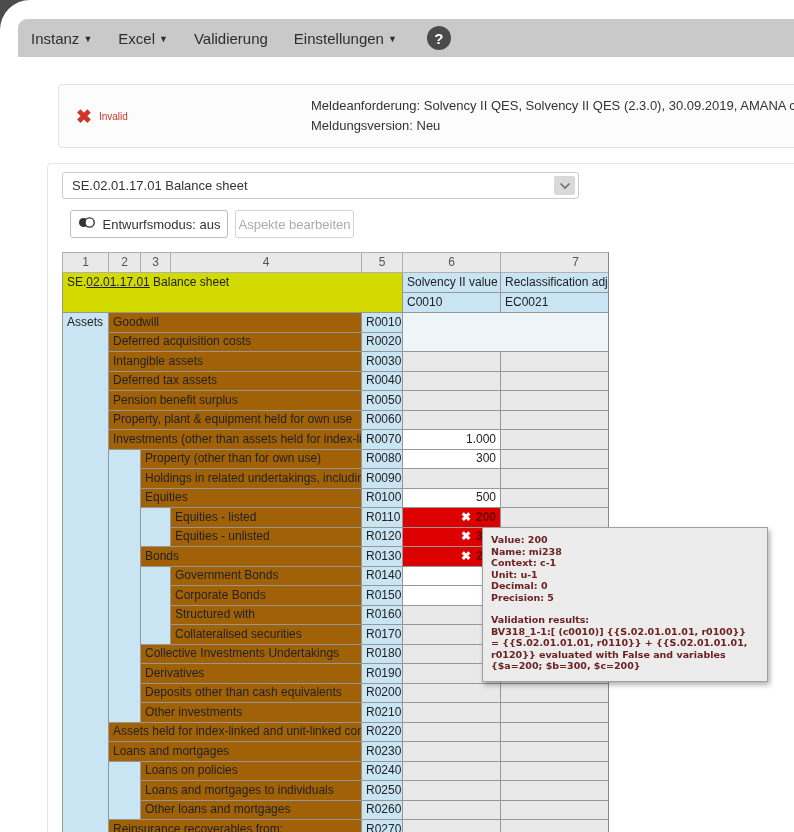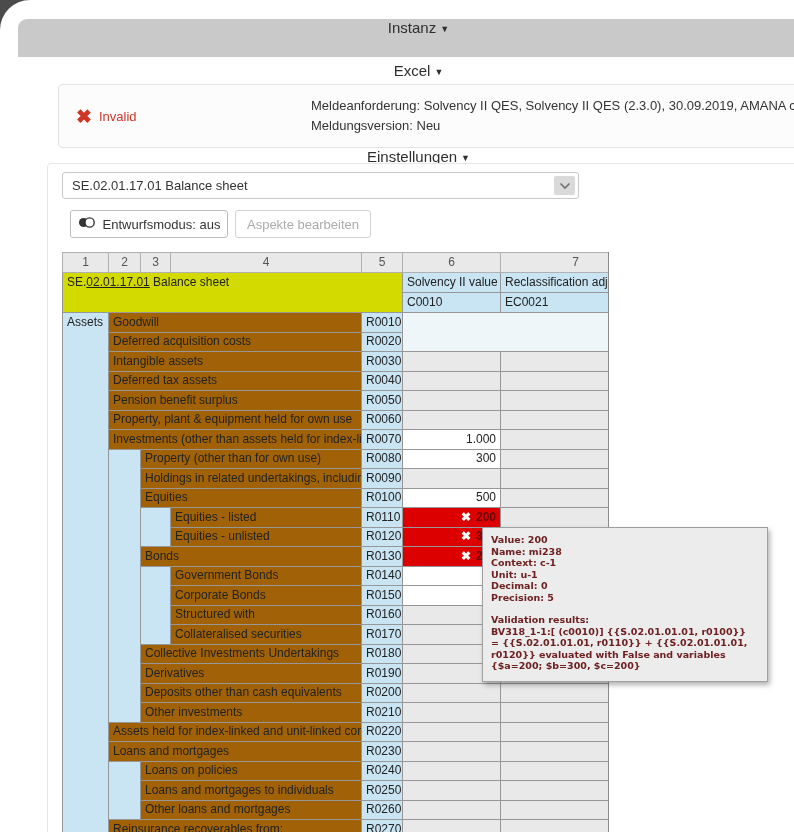--- a/index.html
+++ b/index.html
@@ -1,51 +1,51 @@
 <!DOCTYPE html>
 <html><head>
 <meta charset="utf-8">
 <style>
   html,body{margin:0;padding:0;width:794px;height:832px;overflow:hidden;
     background:#4b4b4b;font-family:"Liberation Sans",sans-serif;}
   .page{position:absolute;inset:0;background:#fff;border-top-left-radius:30px;overflow:hidden;}
 
   
   .menubar{position:absolute;left:18px;top:19px;right:0;height:38px;background:#c9c9c9;
-    border-top-left-radius:9px;display:flex;align-items:center;padding-left:25px;gap:26px;
-    font-size:15px;color:#2e2e2e;flex-direction:column;}
+    border-top-left-radius:9px;display:flex;align-items:center;padding-left:13px;gap:26px;
+    font-size:15px;color:#2e2e2e;}
   .menu-item{display:flex;align-items:center;gap:4px;cursor:default;white-space:nowrap;}
   .caret{font-size:9px;color:#2e2e2e;position:relative;top:1px;}
   .help-circle{width:24px;height:24px;border-radius:50%;background:#4a4a4a;color:#fff;
     font-size:15px;font-weight:bold;display:flex;align-items:center;justify-content:center;margin-left:4px;}
 
   
   .status-card{position:absolute;left:58px;top:84px;width:746px;height:62px;background:#fcfcfc;
     border:1px solid #e2e2e2;border-radius:4px;overflow:hidden;}
   .invalid-wrap{position:absolute;left:17px;top:0;height:100%;display:flex;align-items:center;gap:7px;}
   .invalid-x{color:#cf3527;font-size:19px;font-weight:bold;line-height:19px;}
-  .invalid-label{color:#cf3527;font-size:13px;text-align:right;}
+  .invalid-label{color:#cf3527;font-size:10px;text-align:right;}
   .meta{position:absolute;left:252px;top:11px;font-size:13px;color:#333;line-height:20px;white-space:nowrap;}
 
   
   .panel{position:absolute;left:47px;top:163px;width:760px;height:680px;background:#fff;
     border:1px solid #e6e6e6;border-top-left-radius:4px;}
 
   
   .select{position:absolute;left:62px;top:172px;width:517px;height:27px;background:#fff;
     border:1px solid #c8c8c8;border-radius:3px;box-sizing:border-box;display:flex;align-items:center;
     font-size:13px;color:#333;padding-left:9px;}
   .select .chev{position:absolute;right:3px;top:3px;width:21px;height:19px;background:#d9d9d9;
     border-radius:2px;display:flex;align-items:center;justify-content:center;}
 
   
   .btn{position:absolute;height:28px;box-sizing:border-box;border:1px solid #bdbdbd;border-radius:3px;
     background:#fff;font-size:13px;color:#333;display:flex;align-items:center;justify-content:center;gap:7px;margin-left:8px;}
   .btn-draft{left:62px;top:210px;width:158px;}
-  .btn-aspects{left:227px;top:210px;width:136px;color:#ababab;border-color:#d2d2d2;}
+  .btn-aspects{left:227px;top:210px;width:119px;color:#ababab;border-color:#d2d2d2;}
 
   
   .table-wrap{position:absolute;left:62px;top:252px;width:546px;height:580px;overflow:hidden;
     border-right:1px solid #8a8a8a;}
   table{border-collapse:collapse;table-layout:fixed;width:588px;font-size:12px;color:#222;
     border:1px solid #777;}
   td{border:1px solid #979797;padding:0 4px;height:19.5px;line-height:13px;
     white-space:nowrap;overflow:hidden;box-sizing:border-box;}
   tr.numrow td{background:#e9e9e9;text-align:center;color:#555;height:20px;border-color:#b0b0b0;}
   td.c-yellow{background:#d3da00;vertical-align:top;padding-top:3px;height:20px;}

